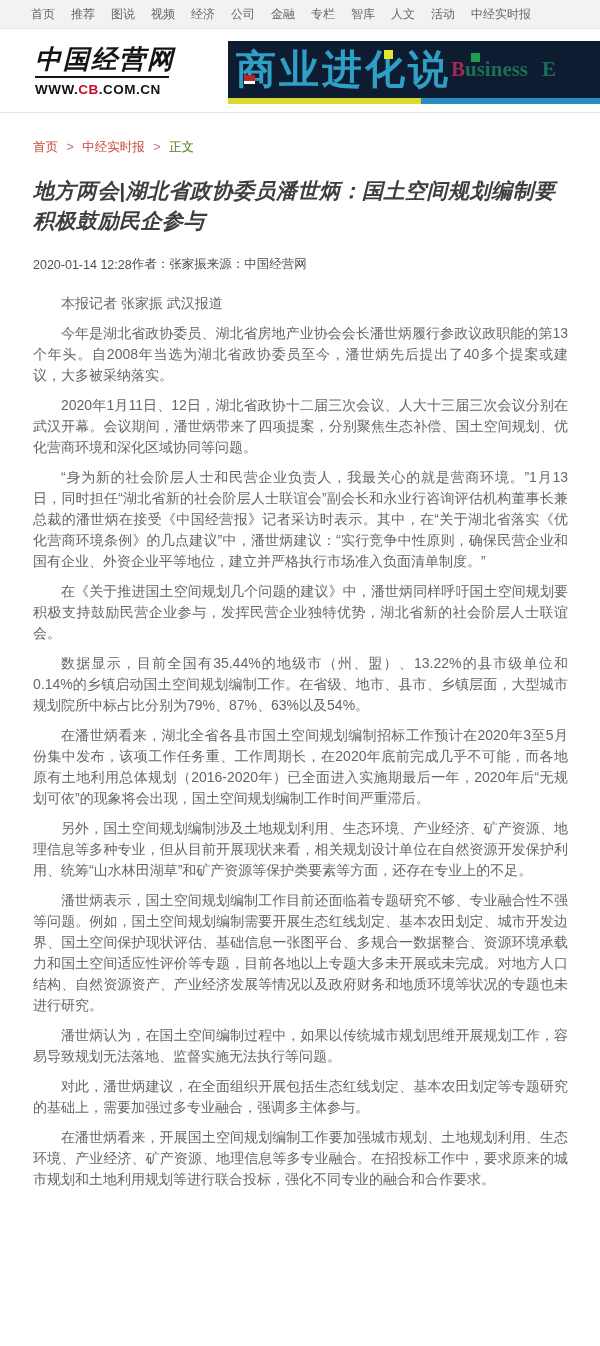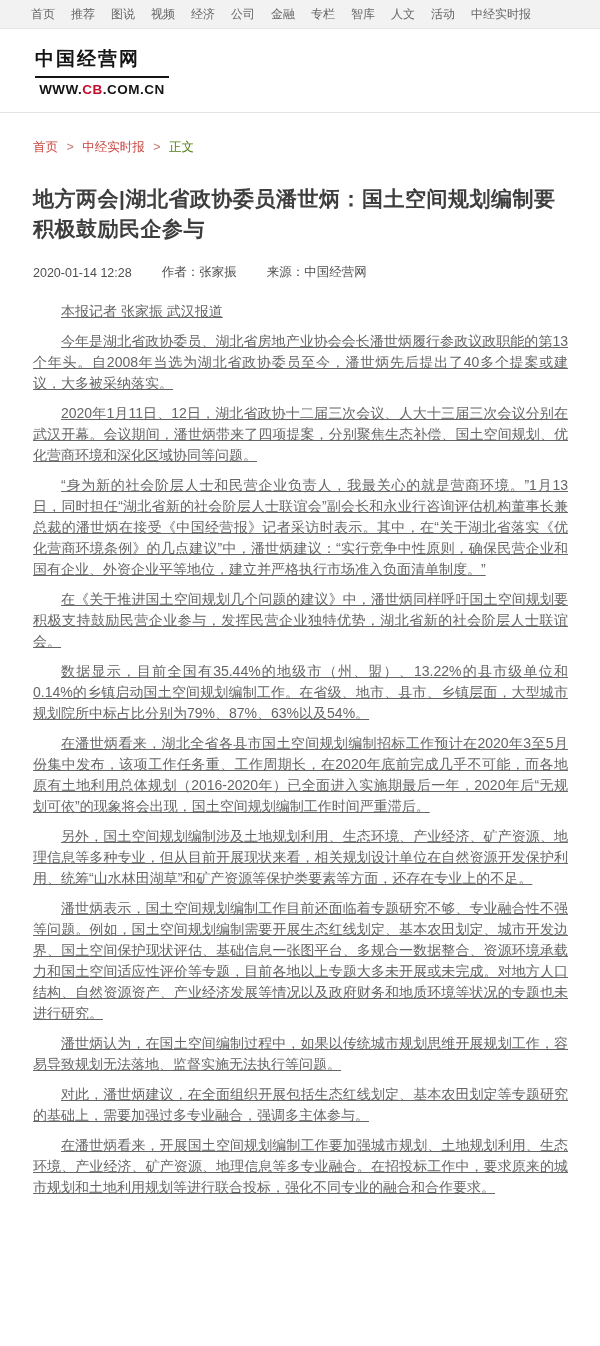--- a/index.html
+++ b/index.html
@@ -13,23 +13,23 @@
   .topnav {
     height:29px; background:#f2f2f2; border-bottom:1px solid #e7e7e7;
     display:flex; align-items:center; gap:16px;
     padding-left:31px; font-size:12px; color:#666;
     white-space:nowrap;
   }
   .topnav .nav-item { cursor:pointer; }
   
   .header { position:relative; height:84px; background:#fff; border-bottom:1px solid #e3e3e3; }
   .logo { position:absolute; left:35px; top:16px; cursor:pointer; }
-  .logo-title { font-size:19px; font-weight:bold; color:#141414; letter-spacing:2px; line-height:28px; }
+  .logo-title { font-size:26px; font-weight:bold; color:#141414; letter-spacing:2px; line-height:28px;font-style:italic; }
   .logo-rule { height:2px; background:#141414; margin:3px 0 4px; width:134px; }
-  .logo-url { font-size:13.5px; font-weight:bold; color:#141414; letter-spacing:0.5px;text-align:center; }
+  .logo-url { font-size:13.5px; font-weight:bold; color:#141414; letter-spacing:0.5px; }
   .logo-url .cb { color:#c40c2c; }
   
   .banner {
     position:absolute; right:0; top:12px; width:372px; height:63px;
     background:#0d1c30; overflow:hidden; cursor:pointer;
   }
   .banner-text { position:absolute; left:8px; top:2px; white-space:nowrap; }
   .banner-cn {
     color:#2f9fc6; font-size:40px; font-weight:bold; letter-spacing:3px;
     line-height:52px; vertical-align:top;
@@ -49,29 +49,29 @@
   .accent-yellow { width:9px;  height:9px;  background:#e6e62e; left:156px; top:9px; }
   .accent-green  { width:9px;  height:9px;  background:#1f9e4c; left:243px; top:12px; }
   
   .breadcrumb { padding:26px 0 0 33px; font-size:12.5px; color:#b5827f; }
   .breadcrumb .crumb-link { color:#c9453e; cursor:pointer; }
   .breadcrumb .sep { margin:0 5px; color:#c07a74; }
   .breadcrumb .crumb-current { color:#4d7c0f; }
   
   .article { padding:0 32px 0 33px; }
   .article-title {
-    margin-top:28px; font-size:21px; line-height:30px;
-    color:#3e3e3e; font-weight:600; letter-spacing:0.5px;
+    margin-top:20px; font-size:21px; line-height:30px;
+    color:#3e3e3e; font-weight:600; letter-spacing:0.5px;font-style:italic;
   }
   .article-meta {
     margin-top:20px; font-size:12.5px; color:#4f4f4f;
-    display:flex; gap:30px; align-items:center;
+    display:flex; align-items:center;
   }
   .article-body { margin-top:20px; font-size:14px; line-height:21px; color:#666; }
-  .article-body p { text-indent:2em; margin-bottom:9px; text-align:justify;text-decoration:underline; }
+  .article-body p { text-indent:2em; margin-bottom:9px; text-align:justify; }
 </style>
 </head>
 <body>
 
 <nav class="topnav">
   <span class="nav-item">首页</span>
   <span class="nav-item">推荐</span>
   <span class="nav-item">图说</span>
   <span class="nav-item">视频</span>
   <span class="nav-item">经济</span>
@@ -82,20 +82,30 @@
   <span class="nav-item">人文</span>
   <span class="nav-item">活动</span>
   <span class="nav-item">中经实时报</span>
 </nav>
 
 <header class="header">
   <div class="logo">
     <div class="logo-title">中国经营网</div>
     <div class="logo-rule"></div>
     <div class="logo-url"><span>WWW.</span><span class="cb">CB</span><span>.COM.CN</span></div>
+  </div>
+  <div class="banner">
+    <div class="banner-text"><span class="banner-cn">商业进化说</span><span class="banner-en"><span class="b-init">B</span><span>usiness</span><span class="tail">E</span></span></div>
+    <span class="accent accent-red"></span>
+    <span class="accent accent-yellow"></span>
+    <span class="accent accent-green"></span>
+    <div class="banner-bars">
+      <div class="bar-yellow"></div>
+      <div class="bar-blue"></div>
+    </div>
   </div>
 </header>
 
 <div class="breadcrumb">
   <span class="crumb-link">首页</span>
   <span class="sep">&gt;</span>
   <span class="crumb-link">中经实时报</span>
   <span class="sep">&gt;</span>
   <span class="crumb-current">正文</span>
 </div>

